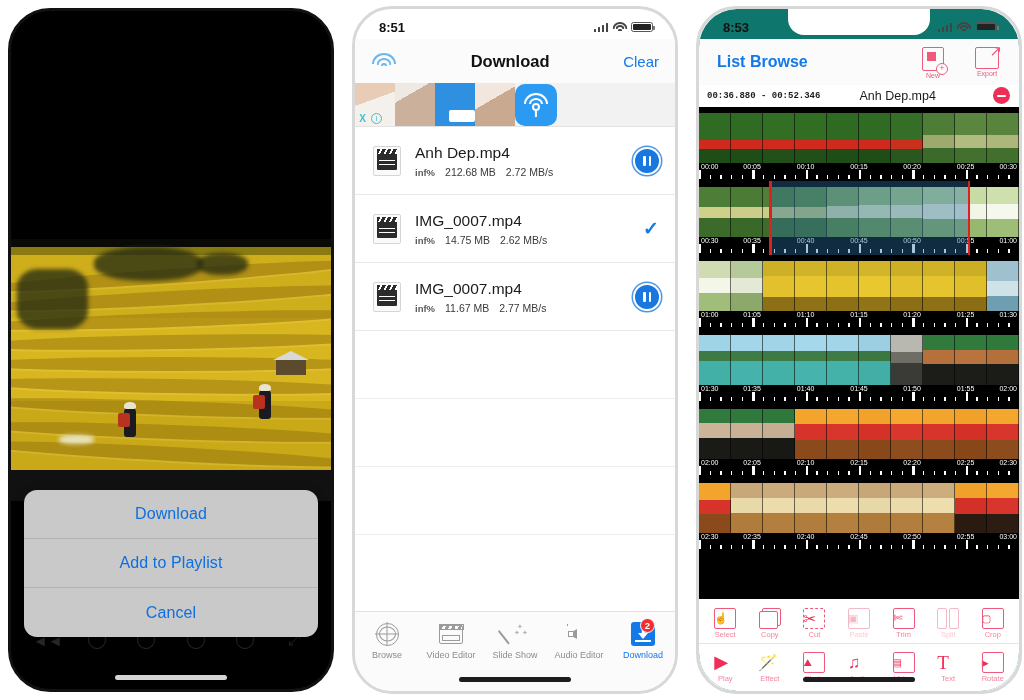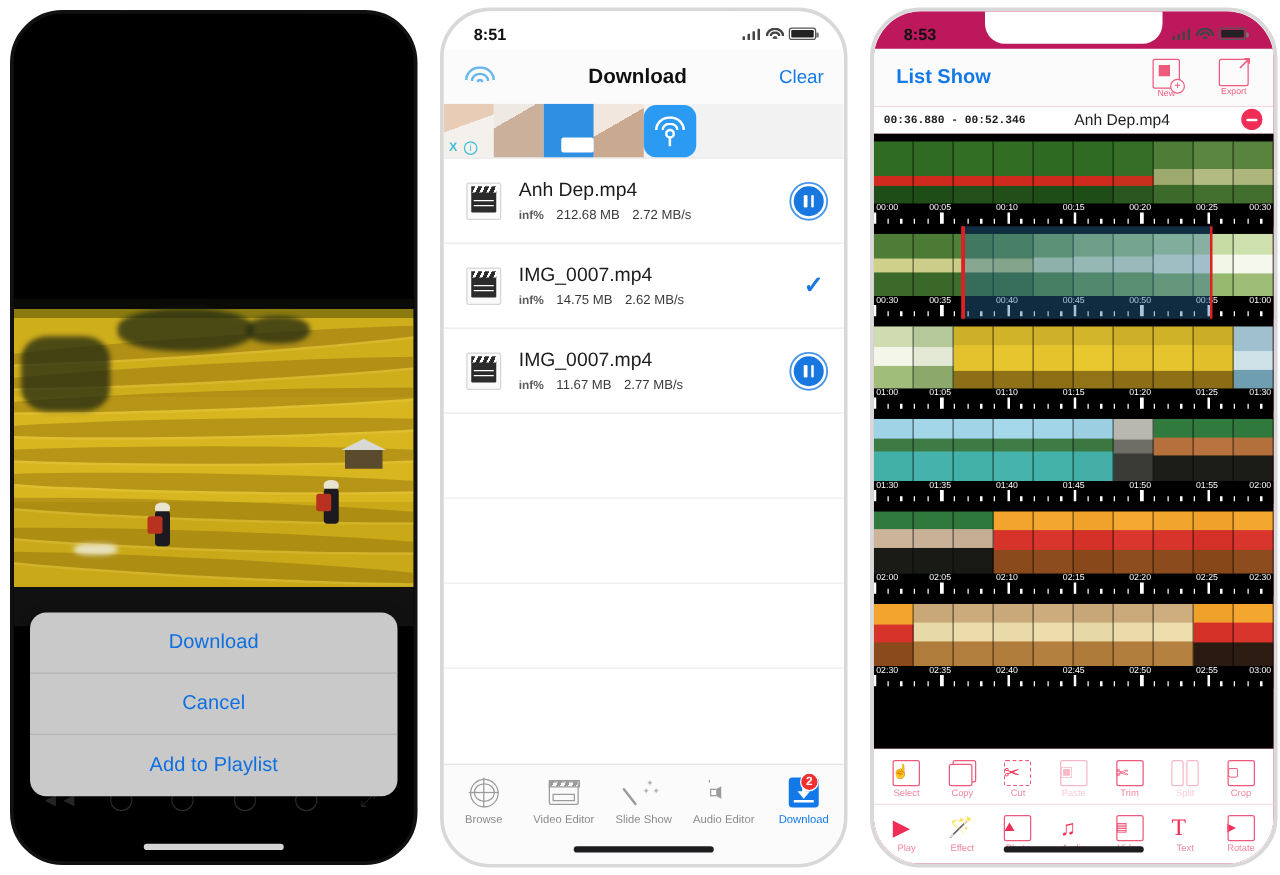--- a/index.html
+++ b/index.html
@@ -264,21 +264,21 @@
     border-left:5px solid transparent; border-right:5px solid transparent; border-top:6px solid #fff; }
   .dl-tabico .base { position:absolute; left:4px; right:4px; bottom:4px; height:2.5px; background:#fff; }
   .badge {
     position:absolute; right:20px; top:-3px; min-width:15px; height:15px;
     background:#f03030; color:#fff; border-radius:8px;
     font-size:9.5px; font-weight:bold; display:flex; align-items:center; justify-content:center;
     padding: 0 4px; border:1.2px solid #fff;
   }
 
   
-  .p3-screen { position:absolute; inset:0; background:#be185d; border-radius:38px; overflow:hidden; }
+  .p3-screen { position:absolute; inset:0; background:#0f766e; border-radius:38px; overflow:hidden; }
   .p3-nav {
     position:absolute; top:30px; left:0; right:0; height:46px;
     background:#fbfbfb; display:flex; align-items:center; justify-content:space-between;
     padding: 0 12px 0 18px;
   }
   .p3-title { font-size:16px; color:#1479e8; font-weight:bold; }
   .p3-actions { display:flex; gap:14px; align-items:flex-start; padding-top:2px; }
   .p3-act { display:flex; flex-direction:column; align-items:center; gap:1px; width:40px; }
   .p3-act-label { font-size:7px; color:#ef5a7c; }
   .ico-new { width:22px; height:24px; border:1.6px solid #ef5a7c; border-radius:2px; position:relative; }
@@ -378,22 +378,22 @@
             <span class="ctl-circ"></span>
           </span>
         <span class="ctl">
             <span class="ctl-circ"></span>
           </span>
         <span class="ctl">⤢</span>
       </div>
 
       <div class="sheet">
         <div class="sheet-item">Download</div>
+        <div class="sheet-item">Add to Playlist</div>
         <div class="sheet-item">Cancel</div>
-        <div class="sheet-item">Add to Playlist</div>
       </div>
 
       <div class="home-indicator" style="background:#d5d5d5;"></div>
     </div>
   </div>
 
   <div class="phone phone-2">
     <div class="p2-screen">
       <div class="notch notch-white"></div>
 
@@ -573,21 +573,21 @@
             <i style="border-color:#444;width:9px;height:4px;top:3px;"></i>
             <i style="border-color:#444;width:3px;height:2px;top:7px;"></i>
           </span>
           <span class="batt">
               <span></span>
             </span>
         </span>
       </div>
 
       <div class="p3-nav">
-        <span class="p3-title">List Show</span>
+        <span class="p3-title">List Browse</span>
         <span class="p3-actions">
           <span class="p3-act">
             <span class="ico-new">
               <span class="sq"></span>
                 <span class="plus">+</span>
             </span>
             <span class="p3-act-label">New</span>
           </span>
           <span class="p3-act">
             <span class="ico-exp">

